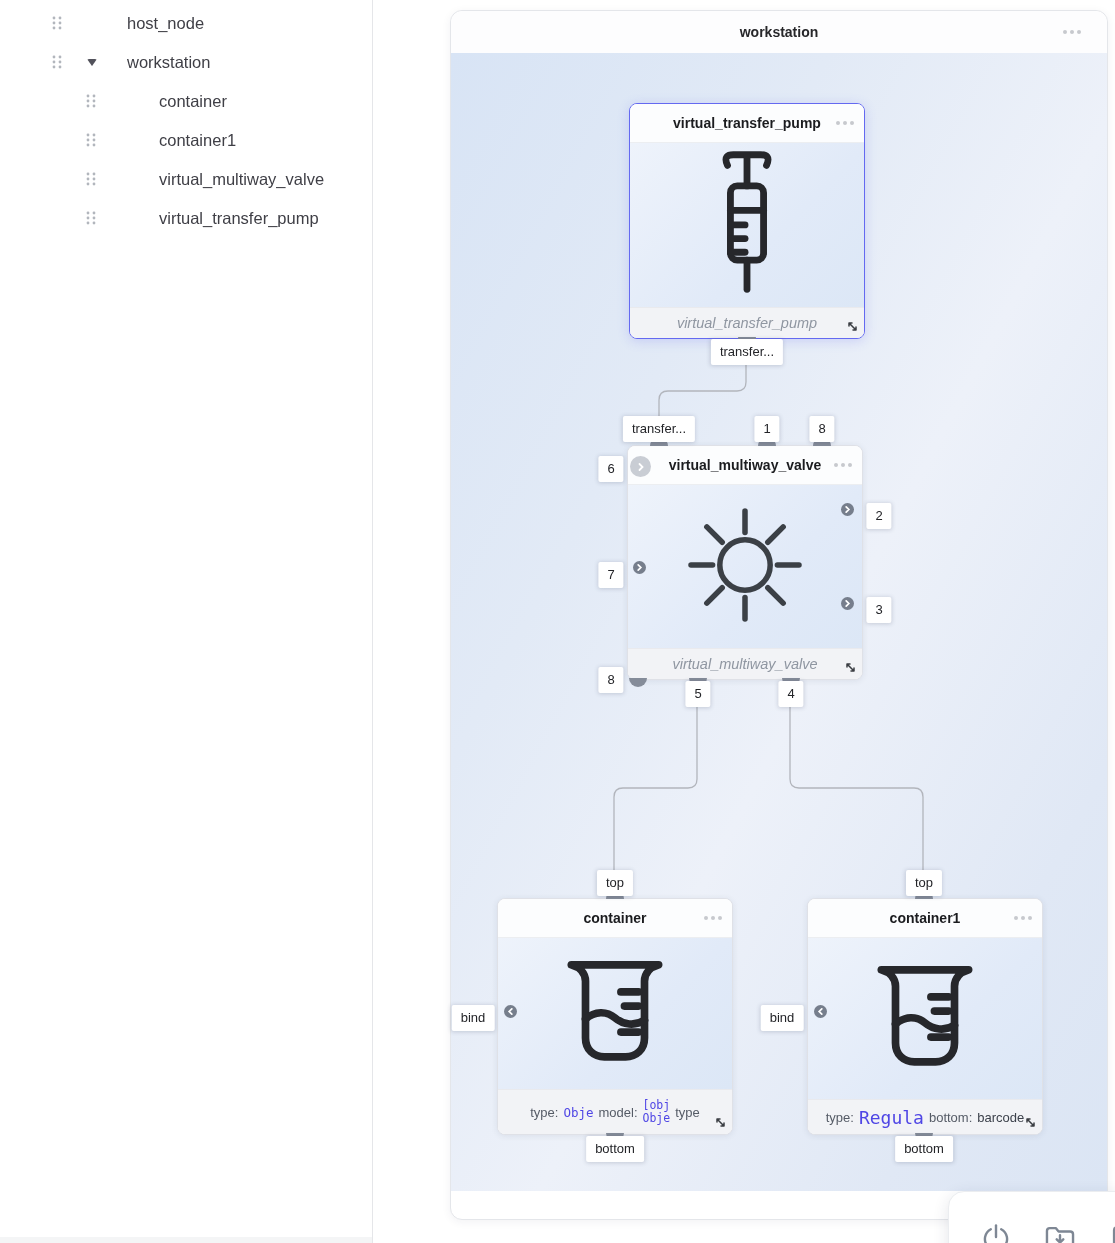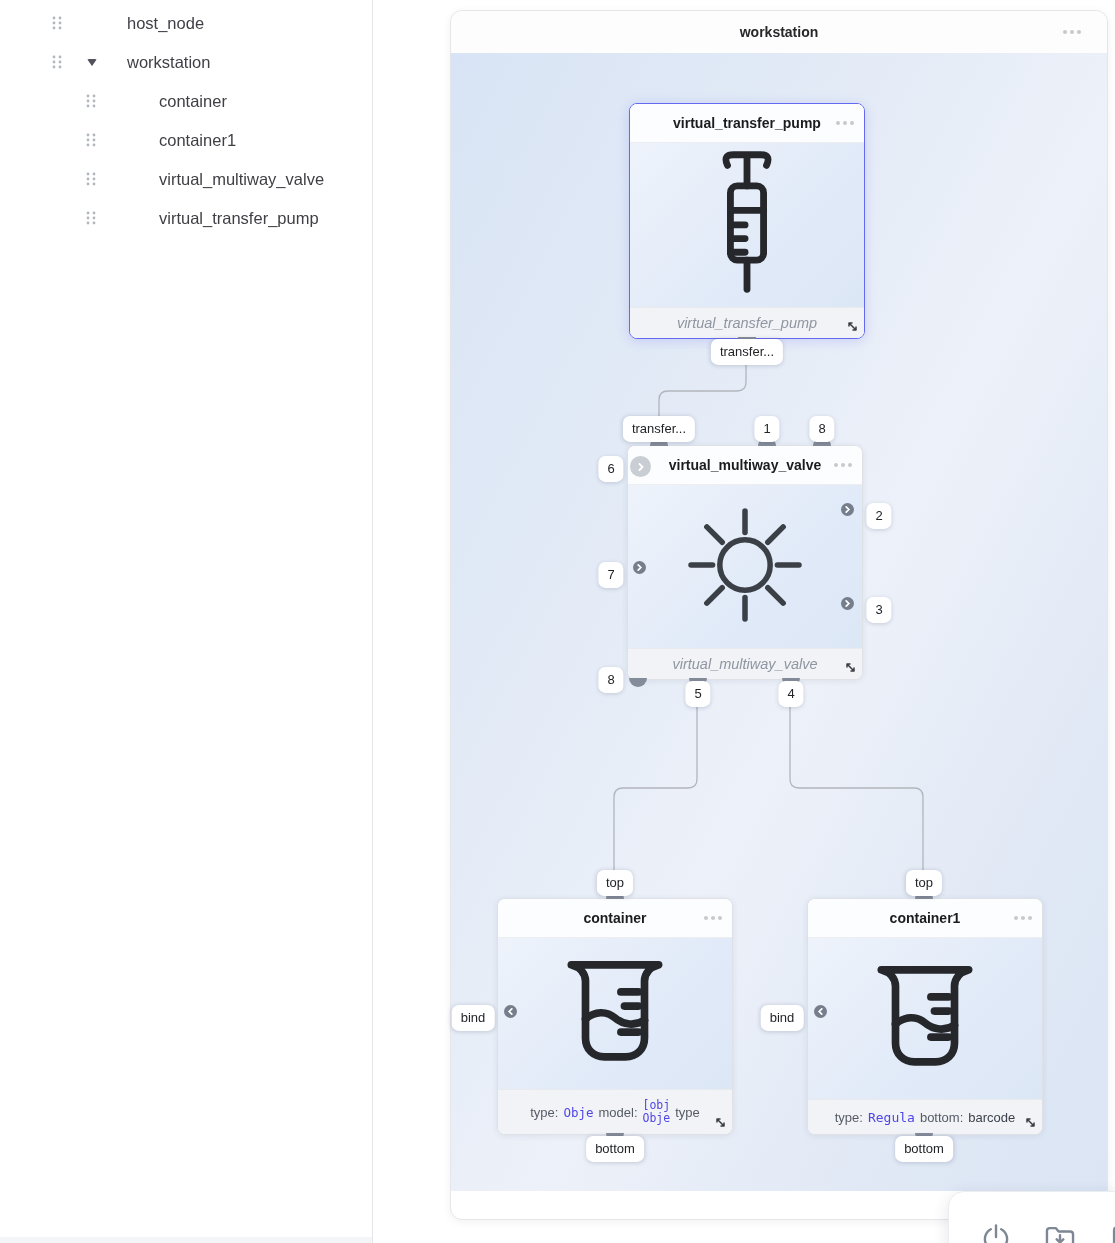--- a/index.html
+++ b/index.html
@@ -51,21 +51,21 @@
     border-radius:0 0 7px 7px;display:flex;align-items:center;justify-content:center;}
   .node-footer.simple{height:30px;}
   .footer-italic{font-style:italic;font-size:14.5px;color:#8f96a1;}
   .resize-handle{position:absolute;right:5px;bottom:6px;width:13px;height:13px;cursor:nwse-resize;}
   .fields{gap:5px;white-space:nowrap;overflow:hidden;padding:0 12px;}
   .fields .flab{font-size:13px;color:#555b66;}
   .fields .fval{font-size:12.5px;}
   .fields .fval2{font-size:11.5px;line-height:1.15;text-align:center;}
   .fields .fdark{font-size:13px;color:#3c414b;}
   
-  .chip{position:absolute;transform:translate(-50%,-50%);background:#fff;border-radius:7px;
+  .chip{position:absolute;transform:translate(-50%,-50%);background:#fff;border-radius:2px;
     padding:5px 9px;font-size:13px;color:#232428;line-height:1.25;white-space:nowrap;
     box-shadow:0 1px 4px rgba(50,60,90,.20);z-index:5;}
   .port-dome{position:absolute;width:18px;height:9px;background:#858c99;z-index:3;}
   .dome-up{border-radius:9px 9px 0 0;}
   .dome-down{border-radius:0 0 9px 9px;}
   .port-circle{position:absolute;width:13px;height:13px;border-radius:50%;background:#767e8c;z-index:4;
     display:flex;align-items:center;justify-content:center;}
   .port-circle.light{width:21px;height:21px;background:#c9cdd4;}
   .port-circle svg{display:block;}
   
@@ -367,21 +367,21 @@
           <path d="M13,10 H87 C80,12 75,17 75,24 V72 C75,82 68,88 59,88 H41 C32,88 25,82 25,72 V24 C25,17 20,12 13,10"></path>
           <path d="M25,56 C33,49 43,49 50,55 C57,61 67,62 75,57"></path>
           <path d="M55,33 H70"></path>
             <path d="M58,45 H70"></path>
             <path d="M55,67 H70"></path>
         </svg>
       </span>
     </div>
     <div class="node-footer fields" style="height:34px;">
       <span class="flab">type:</span>
-      <span class="fval mono" style="font-size:13px;">Regula</span>
+      <span class="fval mono" style="font-size:18px;">Regula</span>
       <span class="flab">bottom:</span>
       <span class="fdark">barcode</span>
       <span class="resize-handle">
         <svg width="13" height="13" viewBox="0 0 13 13" stroke="#3a3d42" stroke-width="1.5" stroke-linecap="round">
             <path d="M3,3 L10,10 M3,3 v3 M3,3 h3 M10,10 v-3 M10,10 h-3"></path>
           </svg>
       </span>
     </div>
     <span class="port-dome dome-up" style="left:107px;top:-9px;"></span>
     <span class="chip" style="left:116px;top:-16px;">top</span>

